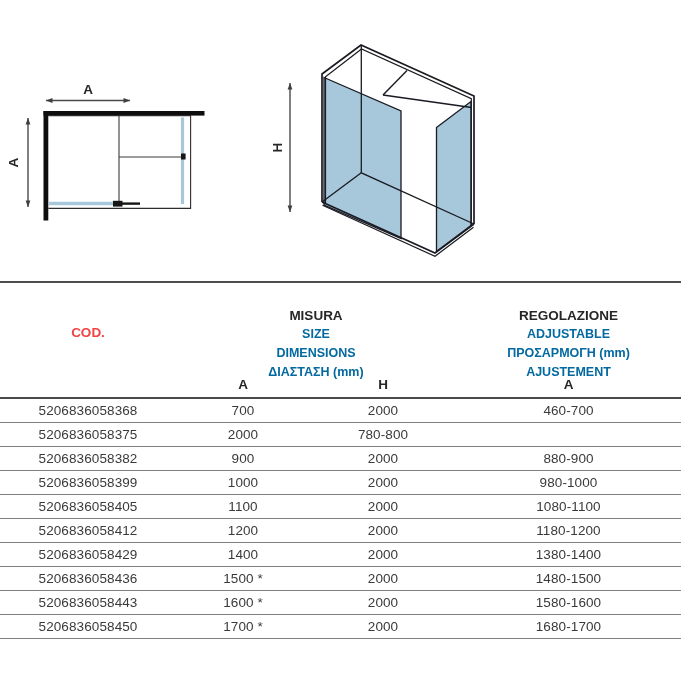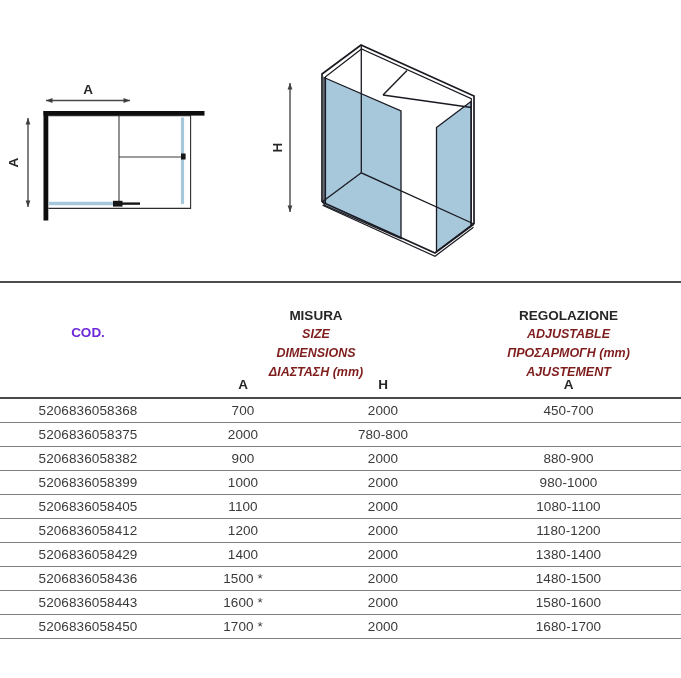--- a/index.html
+++ b/index.html
@@ -9,24 +9,24 @@
     background:#ffffff;
     font-family:"Liberation Sans",sans-serif;
     overflow:hidden;
   }
   .diagrams{position:absolute;top:0;left:0;display:block;}
   .svg-label{font-family:"Liberation Sans",sans-serif;font-weight:700;font-size:13.5px;fill:#262626;}
 
   .spec-table{position:absolute;top:281px;left:0;width:681px;box-sizing:border-box;}
   .thead{border-top:2px solid #4d4d4d;border-bottom:2px solid #4a4a4a;}
   .th-main{display:grid;grid-template-columns:176px 280px 225px;height:88px;}
-  .th-cod{display:flex;align-items:center;justify-content:center;font-weight:700;font-size:13.5px;color:#6d28d9;}
+  .th-cod{display:flex;align-items:center;justify-content:center;font-weight:700;font-size:13.5px;color:#ef4444;}
   .th-group{text-align:center;padding-top:7px;line-height:19px;margin-top:16px;}
   .th-line1{font-weight:700;font-size:13.5px;color:#262626;}
-  .th-line{font-weight:700;font-size:12.5px;color:#7f1d1d;font-style:italic;}
+  .th-line{font-weight:700;font-size:12.5px;color:#0369a1;}
   .th-sub{display:grid;grid-template-columns:176px 134px 146px 225px;height:26px;}
   .th-sub div{display:flex;align-items:center;justify-content:center;font-weight:700;font-size:13.5px;color:#262626;}
 
   .trow{display:grid;grid-template-columns:176px 134px 146px 225px;height:24px;box-sizing:border-box;border-bottom:1px solid #7f7f7f;}
   .td{display:flex;align-items:center;justify-content:center;font-size:13.5px;color:#3a3a3a;letter-spacing:0.1px;}
 </style>
 </head>
 <body>
 
 <div class="page">
@@ -115,21 +115,21 @@
         <div>A</div>
         <div>H</div>
         <div>A</div>
       </div>
     </div>
     <div class="tbody">
         <div class="trow">
     <div class="td">5206836058368</div>
     <div class="td">700</div>
     <div class="td">2000</div>
-    <div class="td">450-700</div>
+    <div class="td">460-700</div>
   </div>
         <div class="trow">
     <div class="td">5206836058375</div>
     <div class="td">2000</div>
     <div class="td">780-800</div>
   </div>
         <div class="trow">
     <div class="td">5206836058382</div>
     <div class="td">900</div>
     <div class="td">2000</div>

